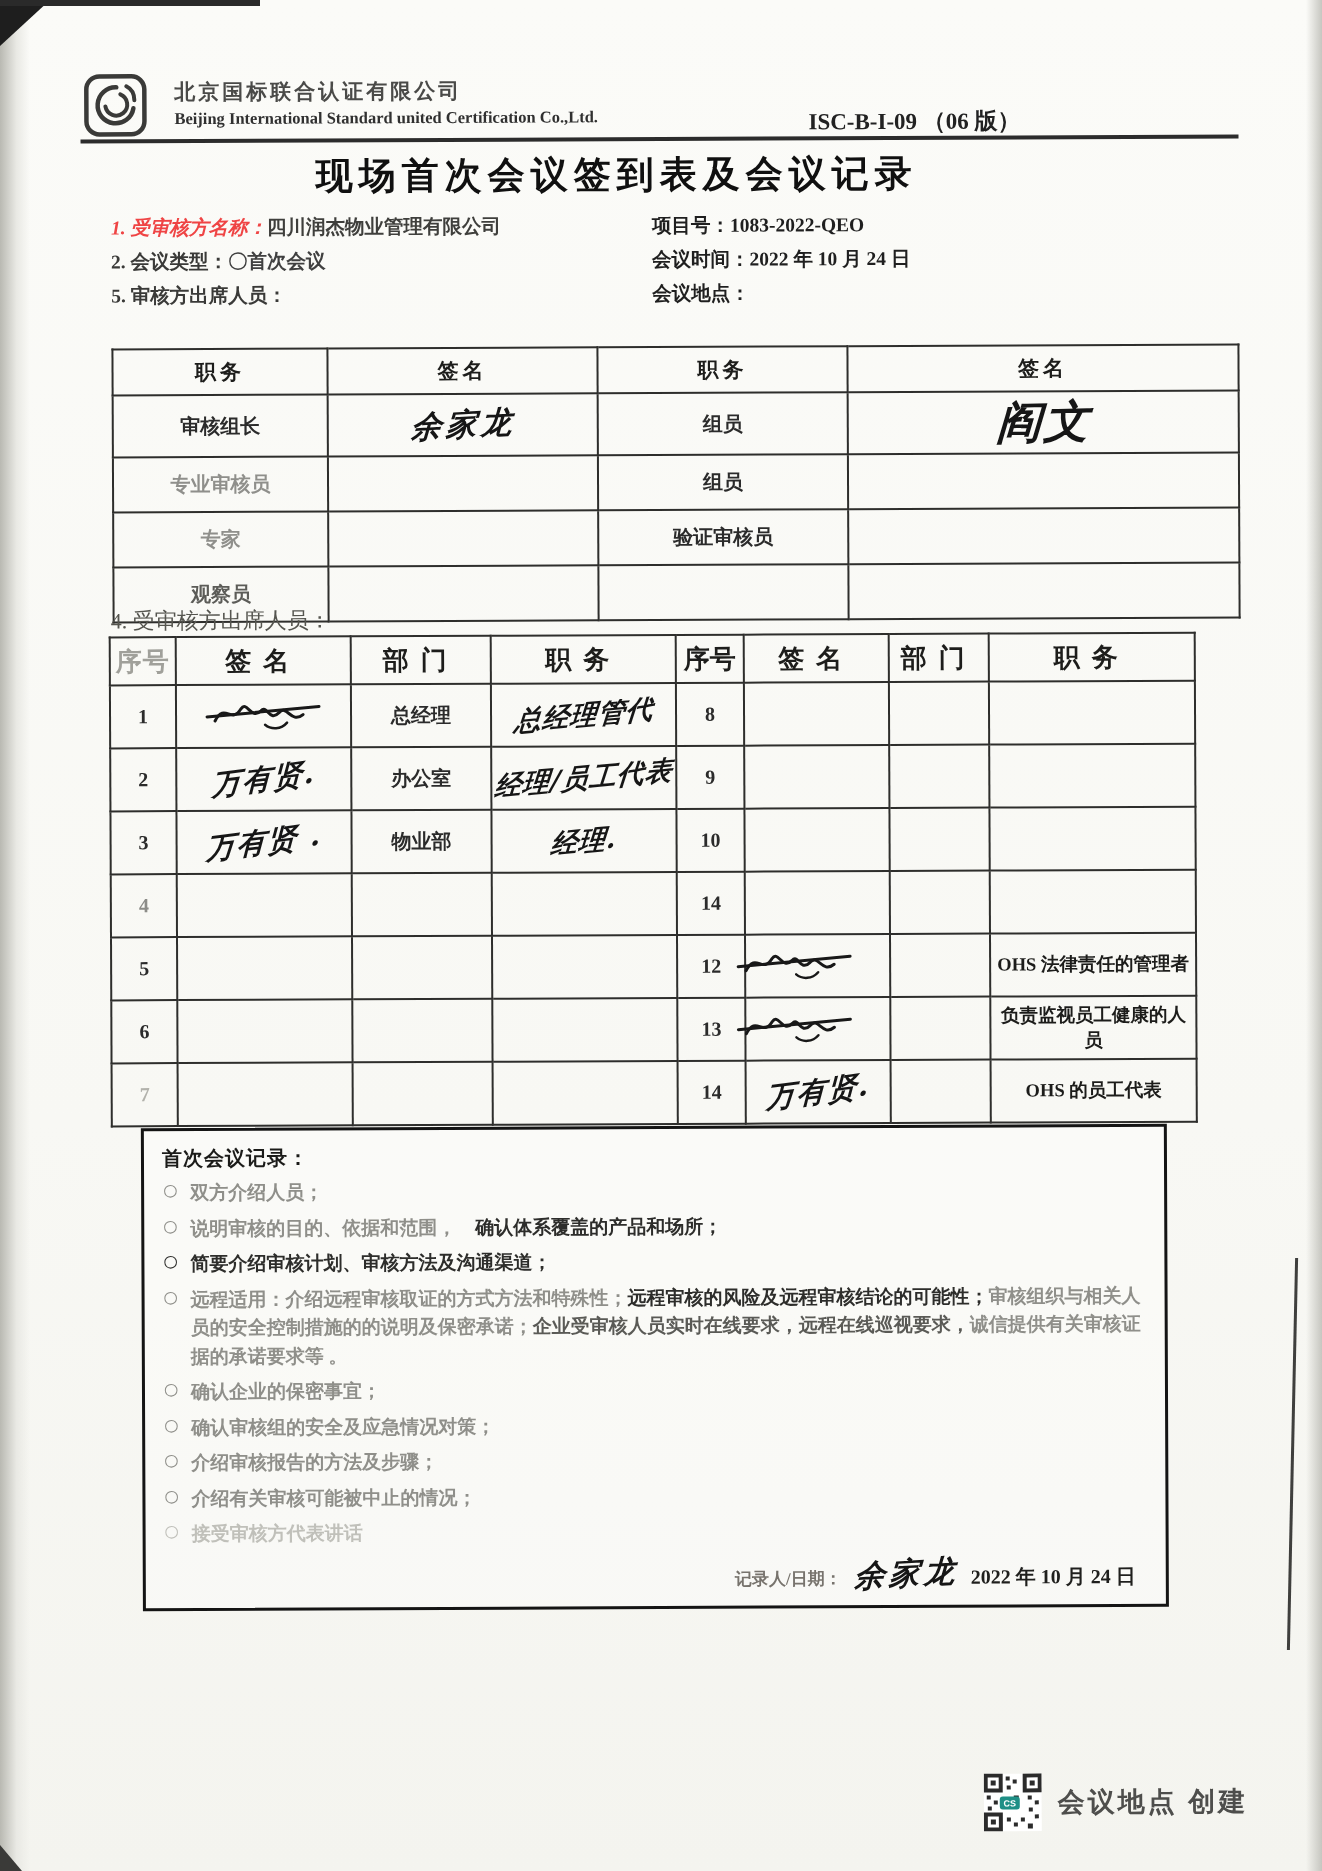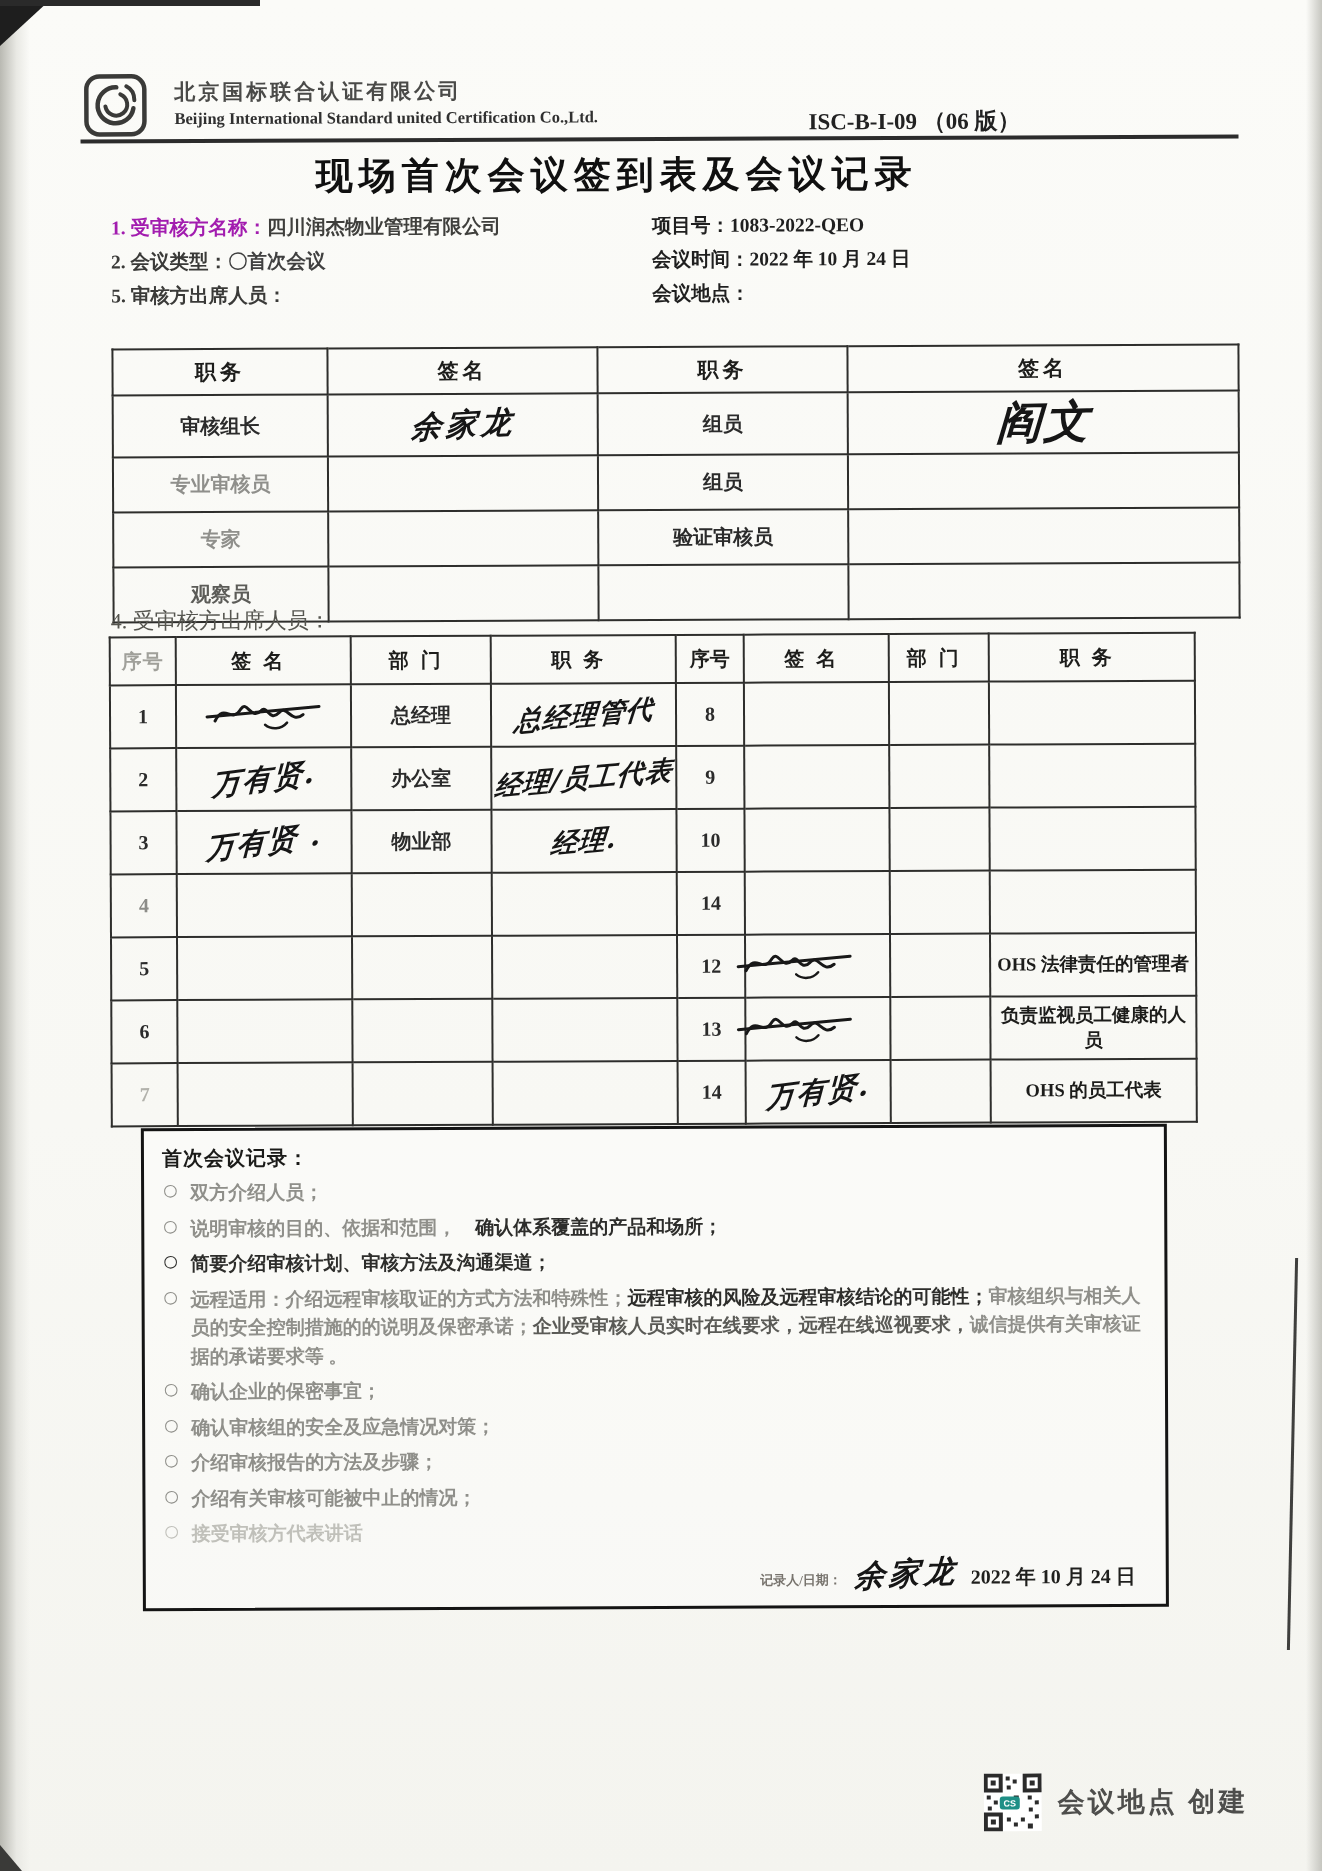--- a/index.html
+++ b/index.html
@@ -32,40 +32,40 @@
 
   .page-title{position:absolute;left:100px;top:150px;width:1040px;text-align:center;
     font-size:37px;font-weight:900;letter-spacing:6px;color:#101010;}
 
   
   .info-row{position:absolute;left:114px;width:1140px;height:30px;font-size:19.5px;}
   .info-row .lbl{font-weight:600;}
   .info-row .val{font-weight:700;color:#404040;}
   .info-right{position:absolute;left:541px;top:0;font-weight:700;color:#1f1f1f;}
   .i1{top:212px;} .i2{top:246px;} .i3{top:280px;}
-  .i1 .lbl{color:#a21caf;} .i1 .val{color:#3f3f3c;}
+  .i1 .lbl{color:#ef4444;font-style:italic;} .i1 .val{color:#3f3f3c;}
   .i2 .lbl,.i3 .lbl{color:#3a3a38;}
 
   
   table{border-collapse:collapse;table-layout:fixed;}
   .grid{position:absolute;background:transparent;}
   .grid th,.grid td{border:2px solid #2e2e2c;text-align:center;vertical-align:middle;
     overflow:visible;padding:0 2px;}
   .grid th{font-weight:700;color:#1d1d1b;}
   #team-table{left:114px;top:346px;width:1126px;}
   #team-table th{font-size:21px;height:44px;letter-spacing:4px;}
   #team-table td{font-size:20px;height:53px;font-weight:600;}
   #team-table tr:nth-child(2) td:nth-child(1){color:#8f8f8b;}
   #team-table tr:nth-child(3) td:nth-child(1){color:#8f8f8b;}
   #team-table tr:nth-child(4) td:nth-child(1){color:#5c5c58;}
 
   .section-label{position:absolute;left:112px;top:604px;font-size:22px;font-weight:400;color:#55554f;}
 
   #att-table{left:110px;top:634px;width:1085px;}
-  #att-table th{font-size:20px;height:46px;}
+  #att-table th{font-size:26px;height:46px;}
   #att-table th.wide{letter-spacing:12px;}
   #att-table th:first-child{color:#a0a09a;letter-spacing:1px;}
   #att-table td{font-size:20px;height:61px;font-weight:600;}
   #att-table tr:nth-child(4) td:nth-child(1){color:#8c8c88;}
   #att-table tr:nth-child(7) td:nth-child(1){color:#b2b2ac;}
   .duty-print{font-size:18.5px;font-weight:700;line-height:1.3;color:#1c1c1a;}
 
   
   .hw{font-family:"DejaVu Serif",serif;font-style:italic;font-weight:700;
     color:#161616;display:inline-block;}
@@ -81,21 +81,21 @@
     border:3px solid #141414;padding:12px 16px 10px 16px;box-sizing:border-box;background:rgba(255,255,255,0.35);}
   .rec-title{font-size:20px;font-weight:800;color:#1b1b19;margin:2px 0 6px 2px;letter-spacing:1px;}
   .rec-line{position:relative;padding-left:30px;font-size:19px;line-height:1.5;margin:7px 0;}
   .rec-line .bullet{position:absolute;left:3px;top:2px;font-size:14px;}
   .f-dark{color:#2d2d2b;font-weight:600;}
   .f-med{color:#5a5a56;font-weight:600;}
   .f-faint{color:#8f8f8a;font-weight:600;}
   .f-vfaint{color:#c0c0ba;font-weight:600;}
   .rec-footer{display:flex;justify-content:flex-end;align-items:baseline;gap:12px;
     margin-top:6px;padding-right:14px;}
-  .rec-footer .lbl{font-size:13px;color:#77736d;font-weight:600;}
+  .rec-footer .lbl{font-size:17px;color:#77736d;font-weight:600;}
   .rec-footer .date{font-size:20px;font-weight:800;color:#1f1f1d;}
 
   
   .cs-footer{position:absolute;left:980px;top:1775px;display:flex;align-items:center;gap:16px;z-index:4;}
   .cs-text{font-size:27px;color:#4e4e4c;letter-spacing:3px;font-weight:600;
     font-family:"Liberation Sans","DejaVu Sans",sans-serif;}
 </style>
 </head>
 <body>
 

